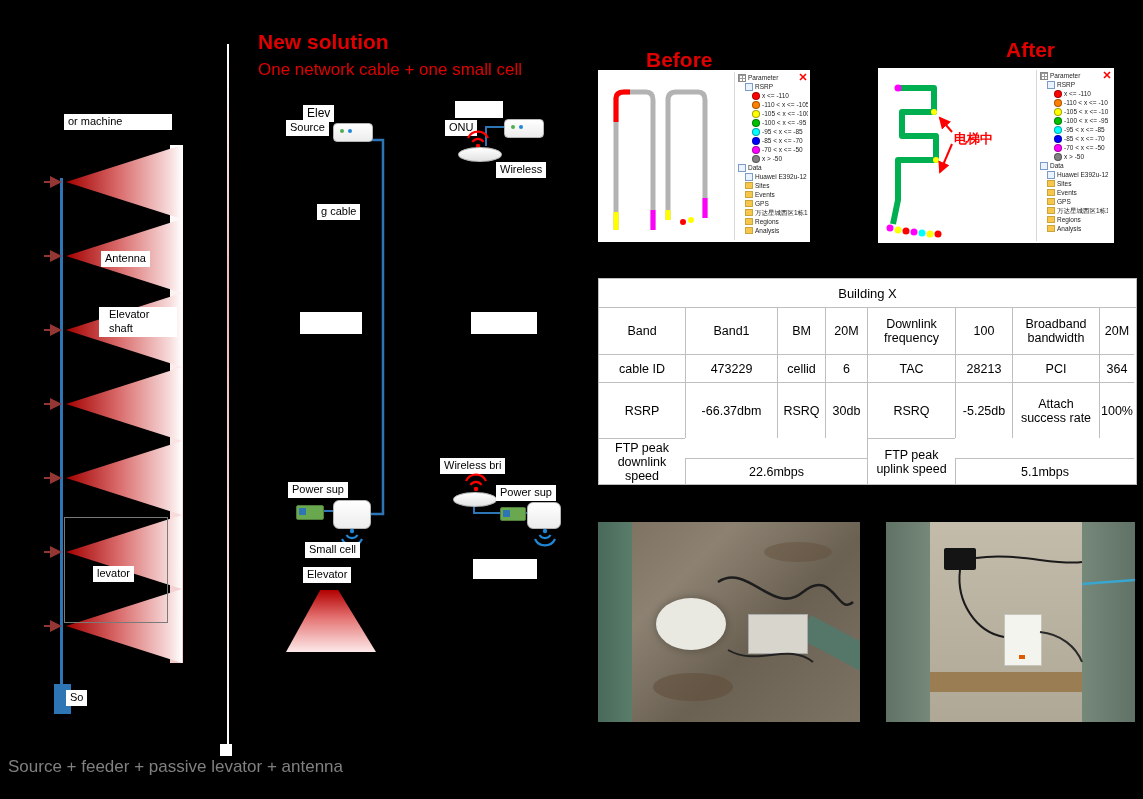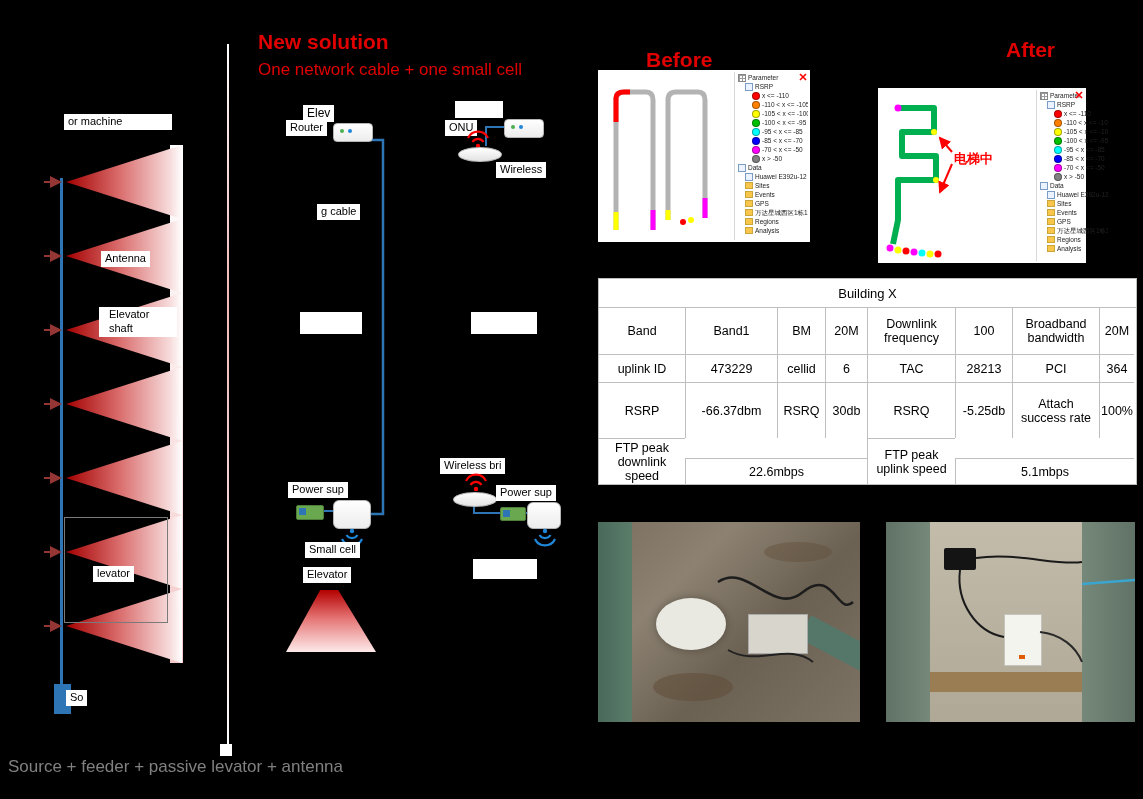--- a/index.html
+++ b/index.html
@@ -107,21 +107,21 @@
   <div class="label-box" style="left:93px;top:566px">levator</div>
   <div class="label-box" style="left:66px;top:690px">So</div>
 
   <div class="divider"></div>
   <div class="blank-box" style="left:220px;top:744px;width:12px;height:12px"></div>
 
   <div class="red-title" style="left:258px;top:30px">New solution</div>
   <div class="red-sub" style="left:258px;top:60px">One network cable + one small cell</div>
 
   <div class="label-box" style="left:303px;top:105px;font-size:12px">Elev</div>
-  <div class="label-box" style="left:286px;top:120px">Router</div>
+  <div class="label-box" style="left:286px;top:120px">Source</div>
   <div class="device" style="left:333px;top:123px;width:38px;height:17px">
     <span class="led" style="left:6px;background:#4caf50"></span>
     <span class="led" style="left:14px;background:#2087d8"></span>
   </div>
   <div class="label-box" style="left:317px;top:204px">g cable</div>
   <div class="blank-box" style="left:300px;top:312px;width:62px;height:22px"></div>
   <div class="label-box" style="left:288px;top:482px">Power sup</div>
   <div class="pwr" style="left:296px;top:505px;width:26px;height:13px">
     <span class="chip"></span>
   </div>
@@ -257,21 +257,21 @@
           <span class="ti folder"></span>
           <span>Analysis</span>
         </div>
       </div>
     <svg class="abs" style="right:3px;top:3px" width="8" height="8">
       <line x1="1" y1="1" x2="7" y2="7" stroke="#ff0000" stroke-width="1.6"></line>
       <line x1="7" y1="1" x2="1" y2="7" stroke="#ff0000" stroke-width="1.6"></line>
     </svg>
   </div>
 
-  <div class="panel" style="left:878px;top:88px;width:208px;height:175px">
+  <div class="panel" style="left:878px;top:68px;width:236px;height:175px">
     <svg width="158" height="175">
       <defs>
         <marker id="ar2" markerWidth="7" markerHeight="7" refX="5" refY="3" orient="auto">
           <path d="M0,0 L6,3 L0,6 z" fill="#ff0000"></path>
         </marker>
       </defs>
       <path d="M20,20 L56,20 L56,44 L24,44 L24,68 L58,68 L58,92 L20,92 L20,132 L15,156" stroke="#00b050" stroke-width="6" fill="none" stroke-linejoin="round"></path>
       <circle cx="20" cy="20" r="3.5" fill="#ff00ff"></circle>
       <circle cx="56" cy="44" r="3" fill="#ffff00"></circle>
       <circle cx="58" cy="92" r="3" fill="#ffff00"></circle>
@@ -372,21 +372,21 @@
     <div class="t-grid">
       <div class="tcell cL rT">Band</div>
       <div class="tcell rT">Band1</div>
       <div class="tcell rT">BM</div>
       <div class="tcell rT">20M</div>
       <div class="tcell rT">Downlink frequency</div>
       <div class="tcell rT">100</div>
       <div class="tcell rT">Broadband bandwidth</div>
       <div class="tcell rT">20M</div>
 
-      <div class="tcell cL">uplink ID</div>
+      <div class="tcell cL">cable ID</div>
       <div class="tcell">473229</div>
       <div class="tcell">cellid</div>
       <div class="tcell">6</div>
       <div class="tcell">TAC</div>
       <div class="tcell">28213</div>
       <div class="tcell">PCI</div>
       <div class="tcell">364</div>
 
       <div class="tcell cL">RSRP</div>
       <div class="tcell">-66.37dbm</div>

